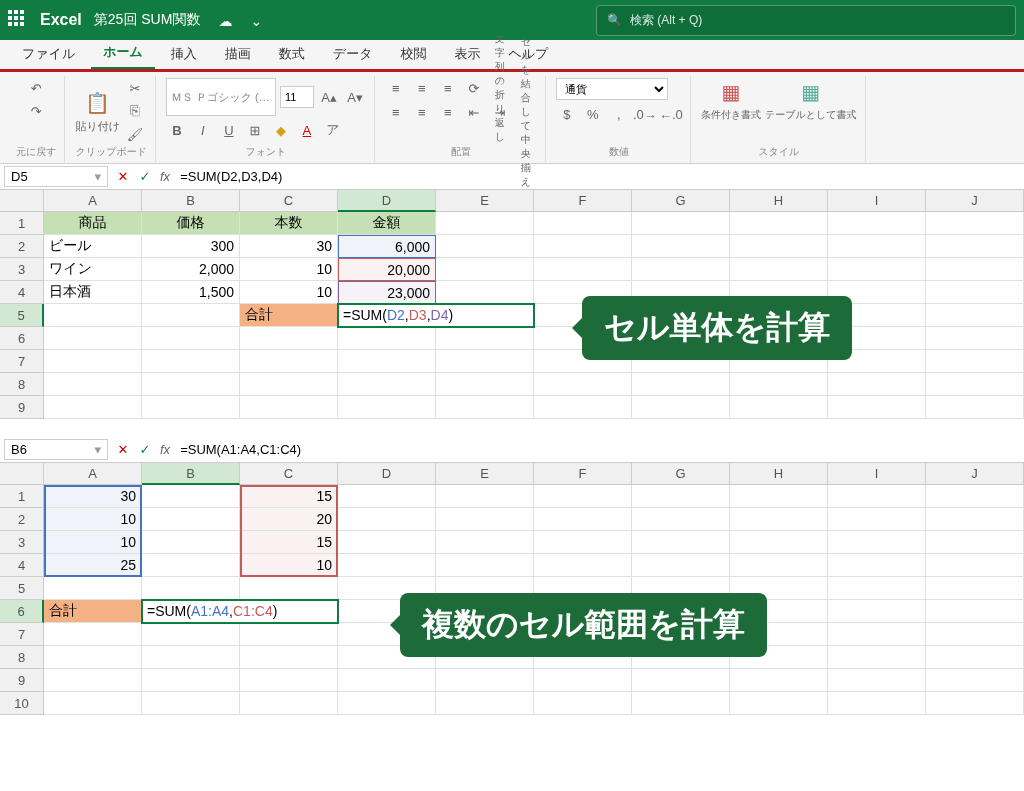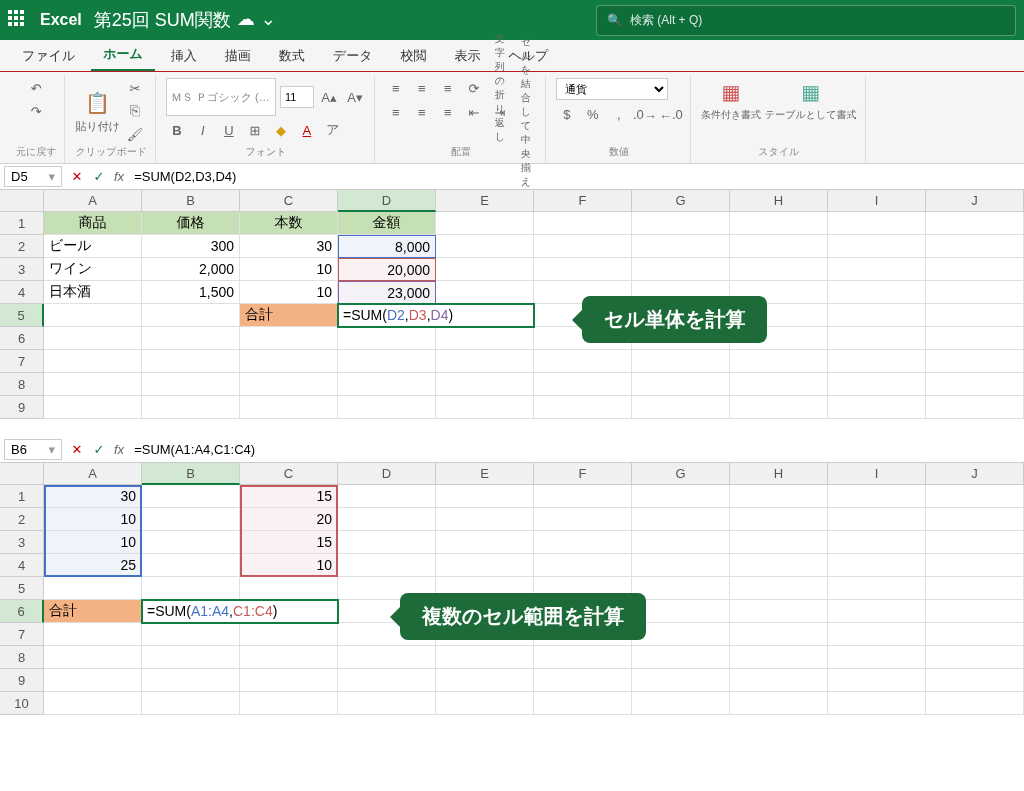--- a/index.html
+++ b/index.html
@@ -3,45 +3,45 @@
 <meta charset="utf-8">
 <style>
 * { box-sizing: border-box; margin: 0; padding: 0; }
 body { font-family: "Yu Gothic", "Meiryo", sans-serif; font-size: 12px; background: #fff; width: 1024px; }
 
 
 .title-bar { background: #107c41; height: 40px; display: flex; align-items: center; color: #fff; padding: 0 8px; gap: 12px; }
 .app-launcher { width: 20px; height: 20px; display: grid; grid-template-columns: repeat(3,4px); grid-template-rows: repeat(3,4px); gap: 2px; cursor: pointer; }
 .app-launcher span { background: #fff; }
 .app-name { font-size: 16px; font-weight: 700; }
-.doc-name { font-size: 18px; display: flex; align-items: flex-start; gap: 6px; }
+.doc-name { font-size: 14px; display: flex; align-items: flex-end; gap: 18px; }
 .search-box { margin-left: auto; background: #0e6e3a; border: 1px solid rgba(255,255,255,.3); border-radius: 4px; padding: 6px 10px; width: 420px; display: flex; align-items: center; gap: 8px; color: rgba(255,255,255,.85); }
 
 
-.tabs { background: #f5f5f5; border-bottom: 1px solid #b91c1c; display: flex; height: 32px; align-items: flex-end; padding: 0 10px; gap: 4px; }
+.tabs { background: #f5f5f5; border-bottom: 3px solid #b91c1c; display: flex; height: 32px; align-items: flex-end; padding: 0 10px; gap: 4px; }
 .tab { padding: 6px 12px; font-size: 13px; color: #333; cursor: pointer; }
 .tab.active { border-bottom: 2px solid #107c41; color: #107c41; font-weight: 600; }
 
 
 .ribbon { background: #f5f5f5; border-bottom: 1px solid #d0d0d0; height: 92px; display: flex; padding: 4px 8px 0; gap: 2px; color: #666; font-size: 11px; }
 .ribbon-group { border-right: 1px solid #ddd; padding: 2px 8px; display: flex; flex-direction: column; justify-content: space-between; }
 .ribbon-group-label { text-align: center; font-size: 10px; color: #888; padding-bottom: 2px; }
 .ribbon-row { display: flex; gap: 4px; align-items: center; }
 .ribbon-col { display: flex; flex-direction: column; gap: 3px; align-items: center; }
 .rbtn { width: 22px; height: 20px; display: flex; align-items: center; justify-content: center; color: #666; cursor: pointer; font-size: 13px; }
 .rbtn-wide { padding: 0 6px; }
 .font-select { border: 1px solid #ccc; background: #fff; padding: 2px 4px; font-size: 11px; color: #888; width: 110px; height: 38px; }
 .font-size { border: 1px solid #ccc; background: #fff; padding: 2px 4px; font-size: 11px; width: 34px; height: 22px; }
 .ribbon-big { display: flex; flex-direction: column; align-items: center; gap: 2px; font-size: 11px; cursor: pointer; }
 .ribbon-big .icon { width: 28px; height: 28px; display: flex; align-items: center; justify-content: center; font-size: 20px; }
 select.currency { border: 1px solid #ccc; background: #fff; font-size: 11px; height: 22px; width: 112px; padding: 0 4px; }
 
 
 .formula-bar { height: 26px; border-bottom: 1px solid #ccc; display: flex; align-items: center; font-size: 13px; }
-.name-box { width: 58px; border: 1px solid #ccc; margin: 2px 4px; padding: 2px 6px; background: #fff; display: flex; justify-content: space-between; align-items: center; }
+.name-box { width: 104px; border: 1px solid #ccc; margin: 2px 4px; padding: 2px 6px; background: #fff; display: flex; justify-content: space-between; align-items: center; }
 .fb-btn { width: 22px; text-align: center; color: #666; cursor: pointer; }
 .fb-btn.red { color: #c00; }
 .fb-btn.green { color: #107c41; }
 .fx { font-style: italic; color: #666; padding: 0 4px; }
 .formula-input { flex: 1; padding: 2px 6px; }
 
 
 .grid { position: relative; }
 .col-headers { display: flex; height: 22px; background: #f0f0f0; }
 .corner { width: 44px; border-right: 1px solid #ccc; border-bottom: 1px solid #ccc; background: #f0f0f0; }
@@ -61,21 +61,21 @@
 .cell.range-purple { border: 1px solid #8064a2; background: rgba(128,100,162,.08); }
 .cell.range-blue2 { background: rgba(68,114,196,.08); }
 .cell.range-red2 { background: rgba(197,90,90,.08); }
 .range-box-blue { position: absolute; border: 2px solid #4472c4; pointer-events: none; z-index: 4; }
 .range-box-red { position: absolute; border: 2px solid #c55a5a; pointer-events: none; z-index: 4;}
 .syn-blue { color: #4472c4; }
 .syn-red { color: #c55a5a; }
 .syn-purple { color: #8064a2; }
 
 
-.callout { position: absolute; background: #1e6b3a; color: #fff; font-size: 20px; font-weight: 700; padding: 10px 22px; border-radius: 8px; z-index: 10; white-space: nowrap; }
+.callout { position: absolute; background: #1e6b3a; color: #fff; font-size: 32px; font-weight: 700; padding: 10px 22px; border-radius: 8px; z-index: 10; white-space: nowrap; }
 .callout::before { content: ""; position: absolute; left: -26px; top: 50%; transform: translateY(-50%); border: 16px solid transparent; border-right-color: #1e6b3a; }
 
 .section-gap { height: 18px; background: #fff; }
 </style>
 </head>
 <body>
 
 <div class="title-bar">
   <div class="app-launcher">
       <span></span>
@@ -252,21 +252,21 @@
       <div class="cell"></div>
       <div class="cell"></div>
       <div class="cell"></div>
       <div class="cell"></div>
   </div>
   <div class="row">
       <div class="row-h">2</div>
     <div class="cell txt">ビール</div>
     <div class="cell num">300</div>
     <div class="cell num">30</div>
-    <div class="cell num range-blue">8,000</div>
+    <div class="cell num range-blue">6,000</div>
     <div class="cell"></div>
       <div class="cell"></div>
       <div class="cell"></div>
       <div class="cell"></div>
       <div class="cell"></div>
       <div class="cell"></div>
   </div>
   <div class="row">
       <div class="row-h">3</div>
     <div class="cell txt">ワイン</div>

